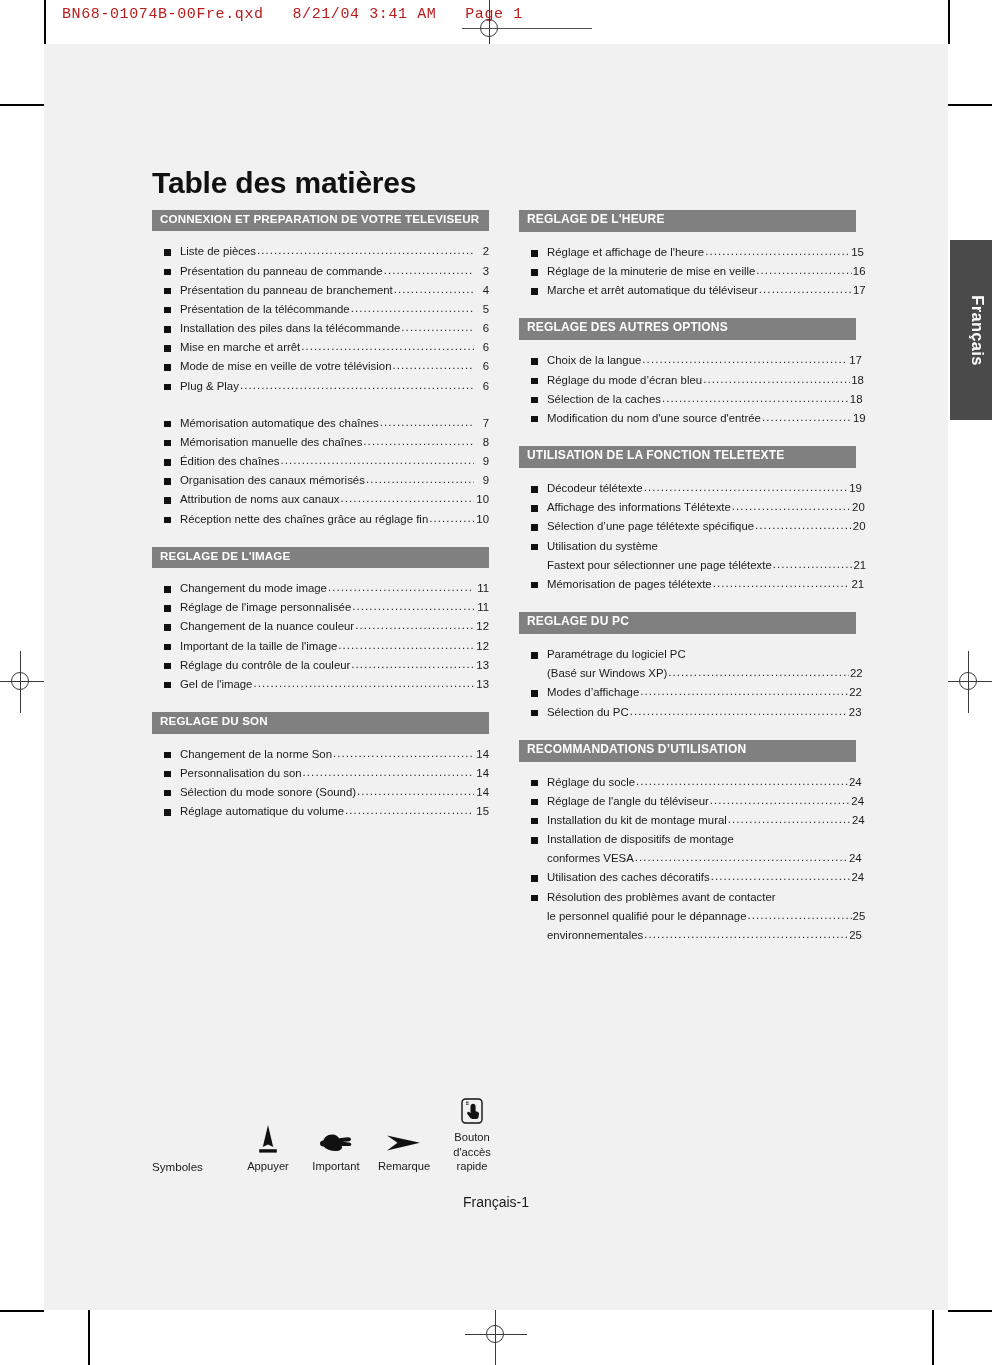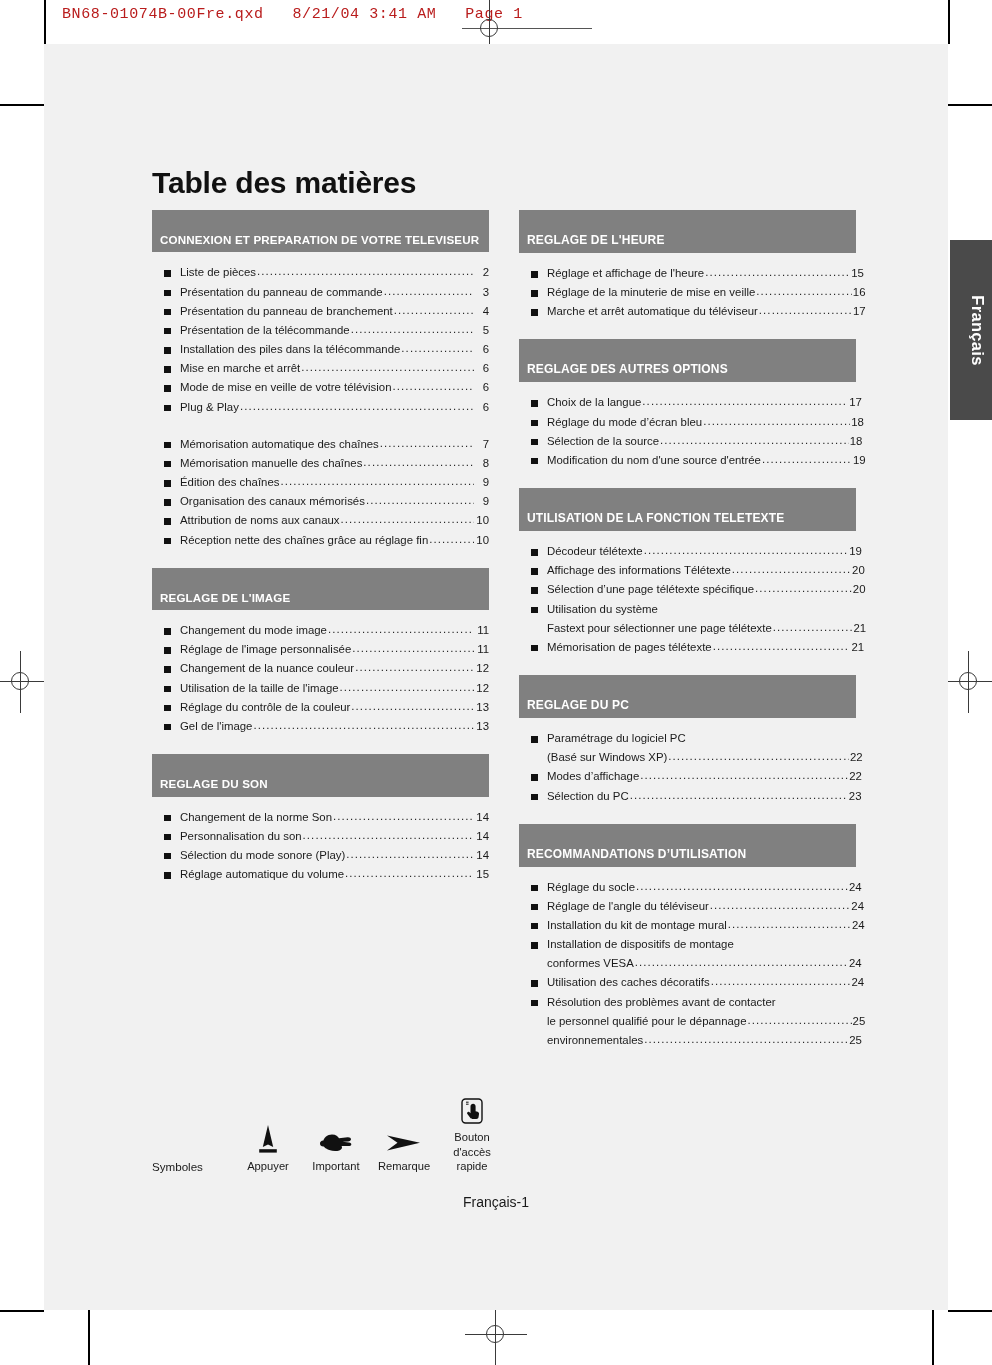--- a/index.html
+++ b/index.html
@@ -117,21 +117,21 @@
   .col { width: 337px; }
   .col.right { width: 337px; }
 
   .sec { margin-bottom: 18px; }
   .sec-head {
     background: #808080;
     color: #ffffff;
     font-size: 11.6px;
     font-weight: bold;
     letter-spacing: 0.15px;
-    padding: 23px 0 5px 8px;
+    padding: 2px 0 5px 8px;
     line-height: 1.25;
     white-space: nowrap;
     overflow: hidden;
   }
   .col.right .sec-head { font-size: 12px; }
 
   .sec-list {
     margin: 11px 0 0 0;
     padding: 0;
     list-style: none;
@@ -380,21 +380,21 @@
               <span class="epage">11</span>
             </li>
             <li class="entry">
               <span class="bullet"></span>
               <span class="etext">Changement de la nuance couleur</span>
               <span class="leader">..........................................................................................</span>
               <span class="epage">12</span>
             </li>
             <li class="entry">
               <span class="bullet"></span>
-              <span class="etext">Utilisation de la taille de l'image</span>
+              <span class="etext">Important de la taille de l'image</span>
               <span class="leader">..........................................................................................</span>
               <span class="epage">12</span>
             </li>
             <li class="entry">
               <span class="bullet"></span>
               <span class="etext">Réglage du contrôle de la couleur</span>
               <span class="leader">..........................................................................................</span>
               <span class="epage">13</span>
             </li>
             <li class="entry">
@@ -415,21 +415,21 @@
               <span class="epage">14</span>
             </li>
             <li class="entry">
               <span class="bullet"></span>
               <span class="etext">Personnalisation du son</span>
               <span class="leader">..........................................................................................</span>
               <span class="epage">14</span>
             </li>
             <li class="entry">
               <span class="bullet"></span>
-              <span class="etext">Sélection du mode sonore (Play)</span>
+              <span class="etext">Sélection du mode sonore (Sound)</span>
               <span class="leader">..........................................................................................</span>
               <span class="epage">14</span>
             </li>
             <li class="entry">
               <span class="bullet"></span>
               <span class="etext">Réglage automatique du volume</span>
               <span class="leader">..........................................................................................</span>
               <span class="epage">15</span>
             </li>
           </ul>
@@ -469,21 +469,21 @@
               <span class="epage">17</span>
             </li>
             <li class="entry">
               <span class="bullet"></span>
               <span class="etext">Réglage du mode d’écran bleu</span>
               <span class="leader">..........................................................................................</span>
               <span class="epage">18</span>
             </li>
             <li class="entry">
               <span class="bullet"></span>
-              <span class="etext">Sélection de la source</span>
+              <span class="etext">Sélection de la caches</span>
               <span class="leader">..........................................................................................</span>
               <span class="epage">18</span>
             </li>
             <li class="entry">
               <span class="bullet"></span>
               <span class="etext">Modification du nom d'une source d'entrée</span>
               <span class="leader">..........................................................................................</span>
               <span class="epage">19</span>
             </li>
           </ul>

